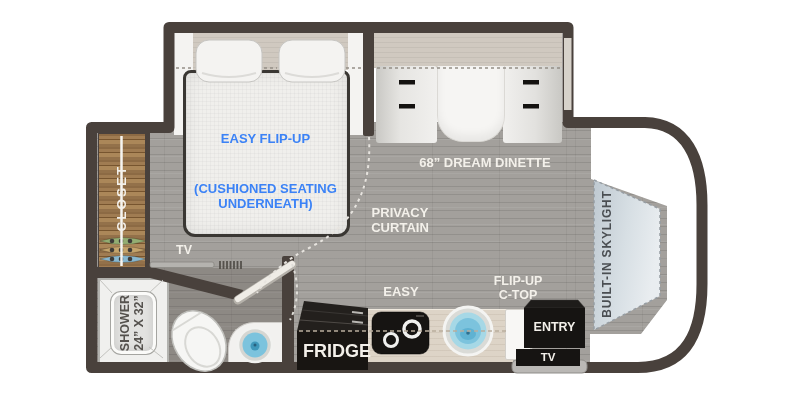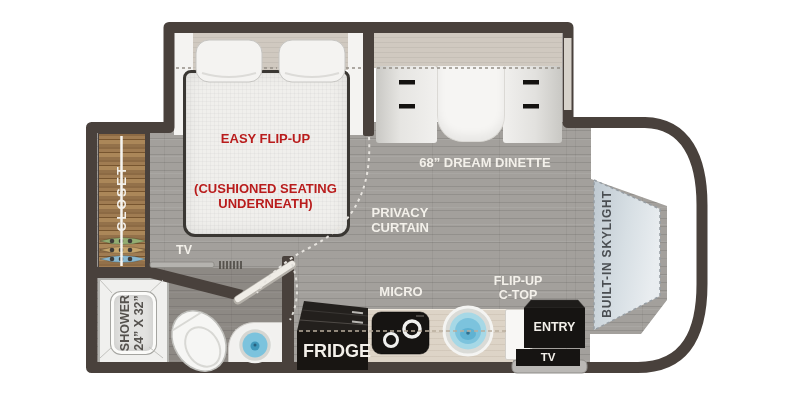--- a/index.html
+++ b/index.html
@@ -36,21 +36,21 @@
     background-image:repeating-linear-gradient(0deg, rgba(120,100,80,.10) 0 1px, rgba(0,0,0,0) 1px 6px);
     border-top:1px solid #efe9df;}
   .fliptop{background:#f8f7f5;border:1px solid #d2cfc9;border-radius:2px;}
   .shower-outer{background:#f0f0ee;border:2px solid #b2b2ae;}
   .shower-pan{background:#e2e2e0;border:3px solid #fbfbf9;border-radius:10px;
     box-shadow:0 0 0 1px #a5a5a1, inset 0 0 10px rgba(0,0,0,.12);}
   .vanity{background:#f2f1ef;border-radius:26px 0 0 0;border-top:1px solid #cfcdc9;border-left:1px solid #cfcdc9;}
   
   .lbl{position:absolute;font-weight:bold;font-size:13px;line-height:14.5px;color:#f3f0ea;
        text-align:center;white-space:nowrap;z-index:40;}
-  .lbl-dark{color:#b91c1c;}
+  .lbl-dark{color:#3b82f6;}
   .rot{transform:rotate(-90deg);}
 </style>
 </head>
 <body>
 
 <div class="plan">
 
   <div class="abs floor" style="left:97px;top:122px;width:493px;height:250px;"></div>
   <div class="abs floor" style="left:575px;top:122px;width:100px;height:214px;
               clip-path:polygon(0px 0px,16px 0px,16px 57px,92px 84px,92px 178px,66px 212px,0px 212px);"></div>
@@ -206,21 +206,21 @@
 
   <div class="lbl" style="left:168px;top:243px;width:32px;font-size:12.5px;">TV</div>
 
   <div class="lbl" style="left:405px;top:156px;width:160px;">68” DREAM DINETTE</div>
 
   <div class="lbl" style="left:350px;top:206px;width:100px;">
     <div>PRIVACY</div>
     <div>CURTAIN</div>
   </div>
 
-  <div class="lbl" style="left:371px;top:285px;width:60px;">MICRO</div>
+  <div class="lbl" style="left:371px;top:285px;width:60px;">EASY</div>
 
   <div class="lbl" style="left:488px;top:275px;width:60px;font-size:12.5px;line-height:13.5px;">
     <div>FLIP-UP</div>
     <div>C-TOP</div>
   </div>
 
   <div class="lbl" style="left:303px;top:344px;width:60px;font-size:18px;">FRIDGE</div>
 
   <div class="lbl" style="left:524px;top:320px;width:61px;font-size:12.5px;">ENTRY</div>
 

